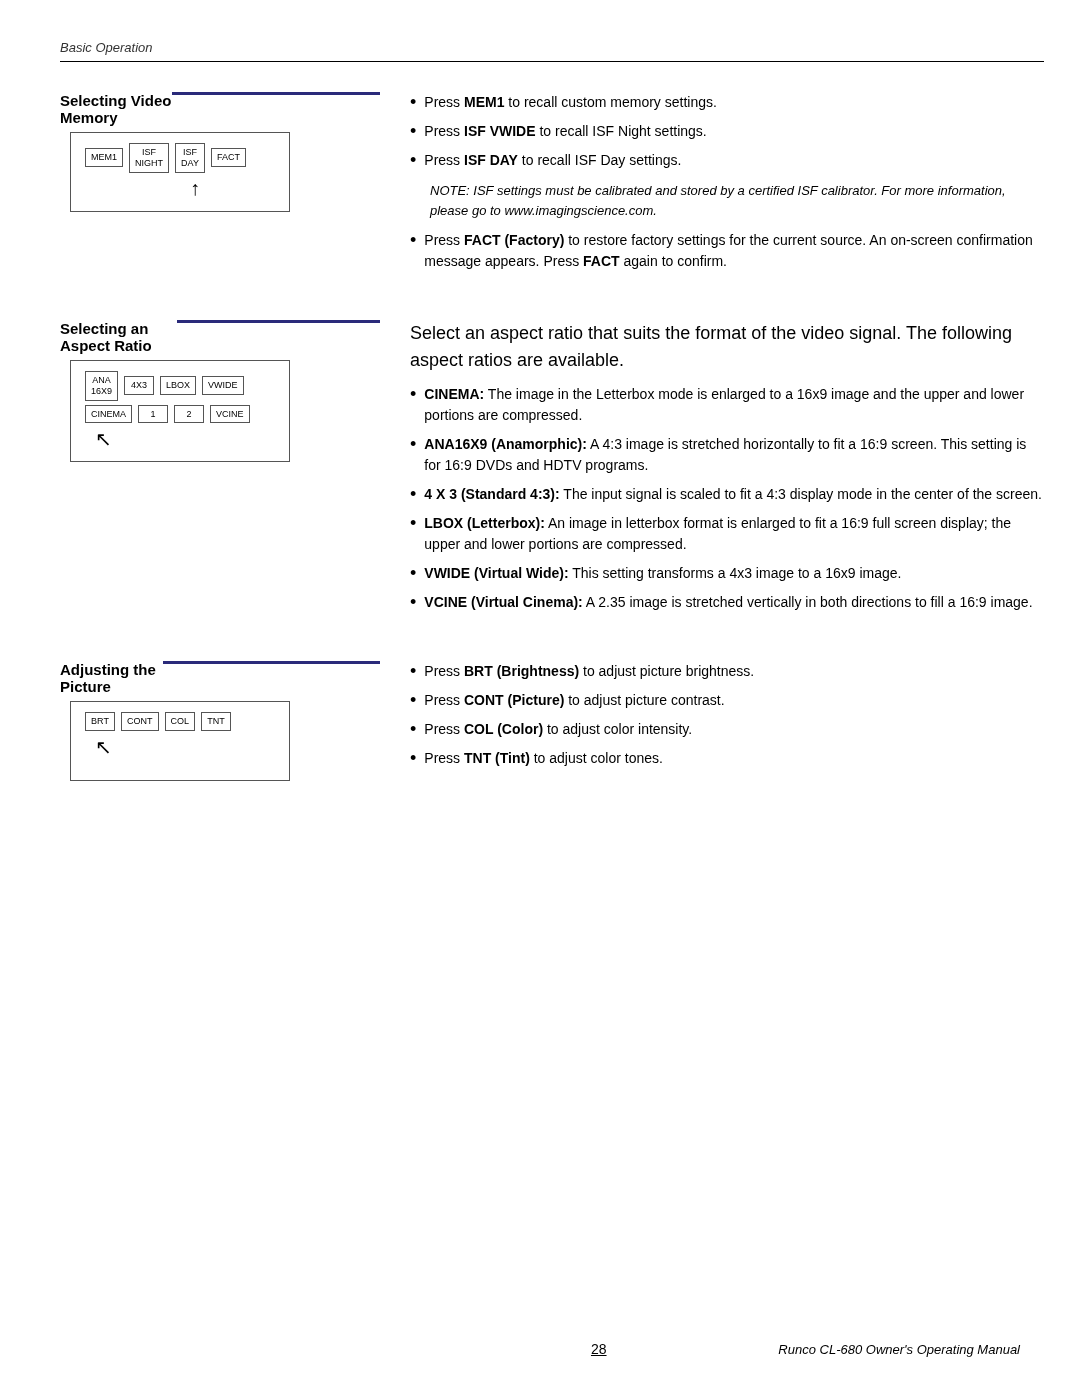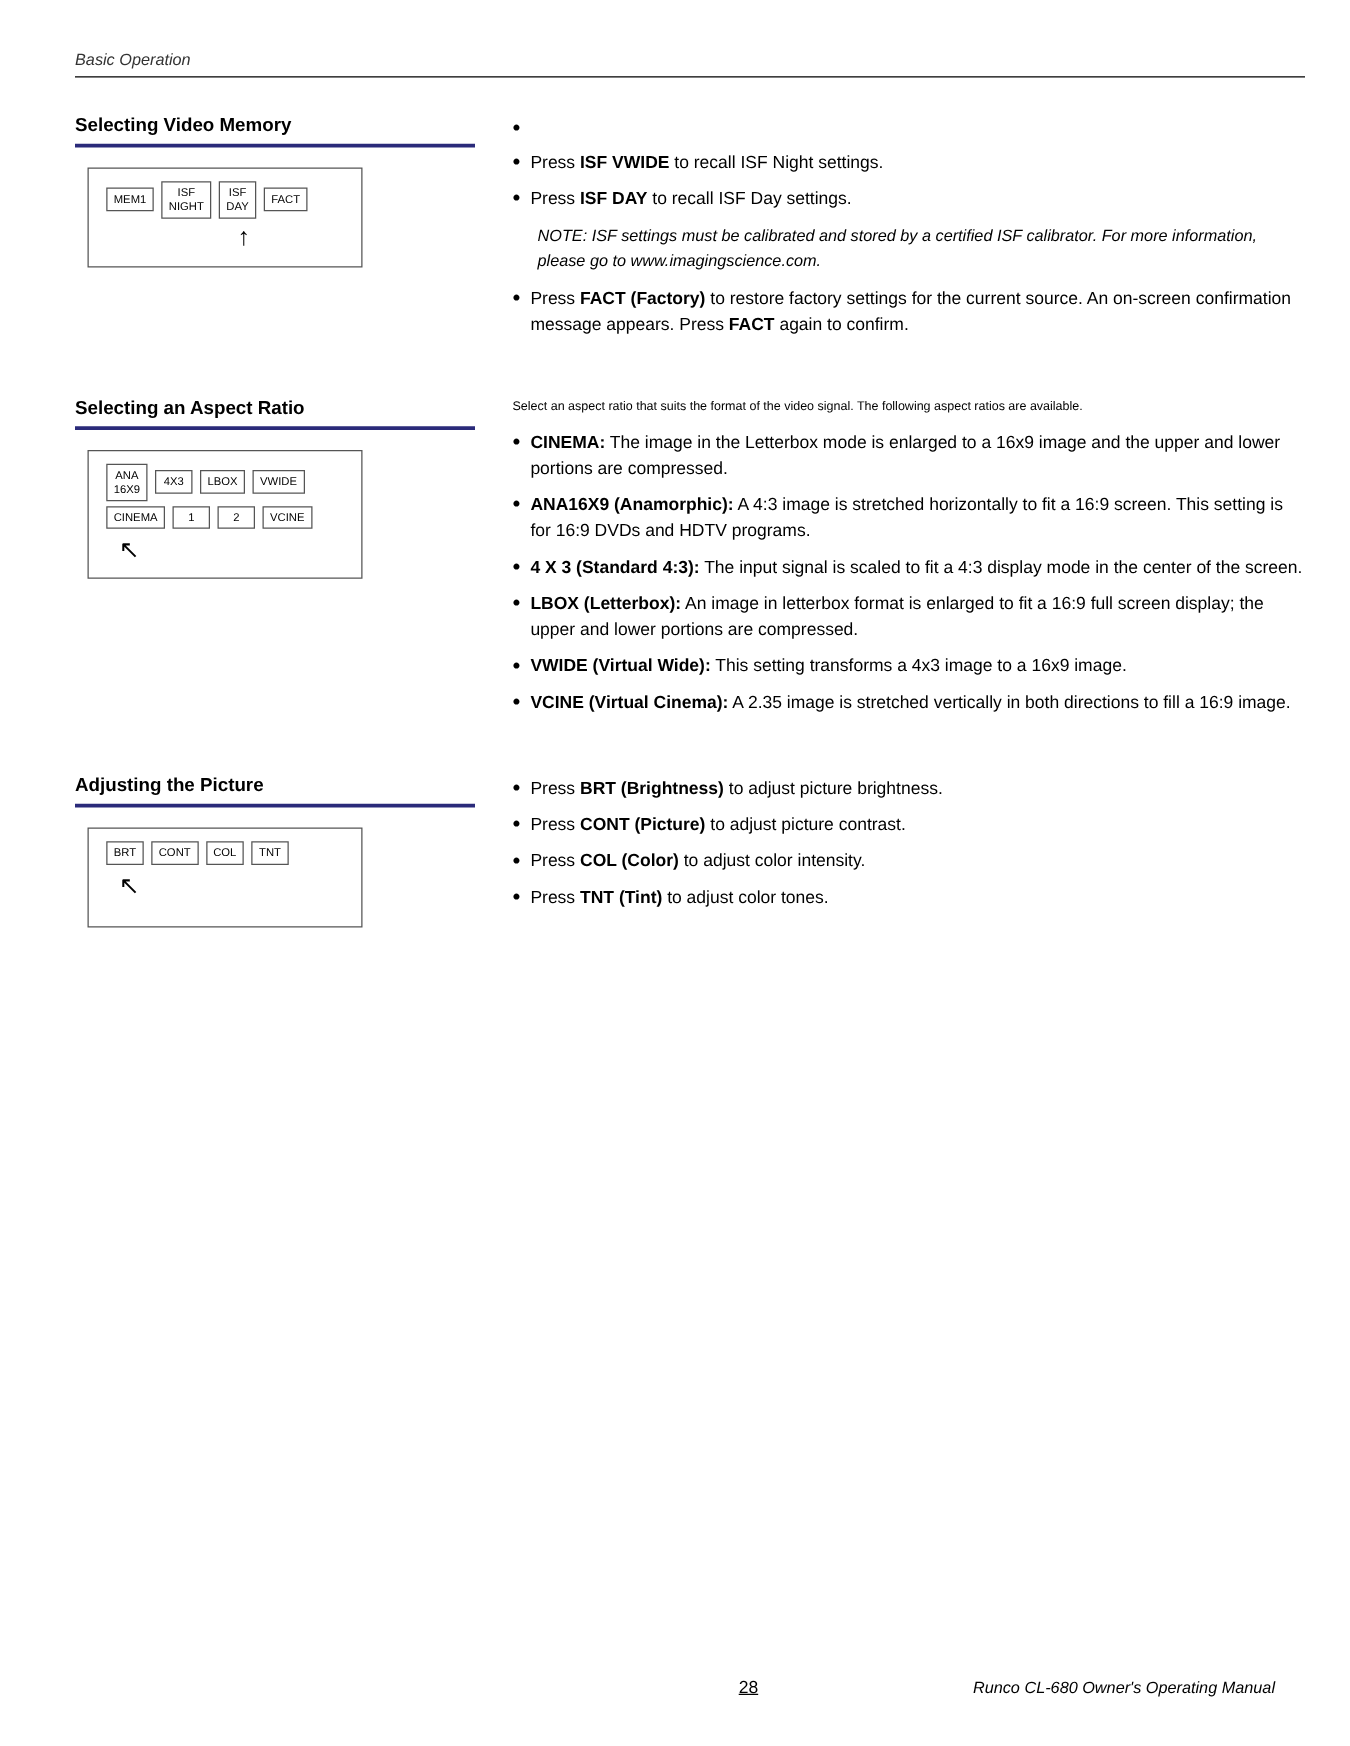--- a/index.html
+++ b/index.html
@@ -45,21 +45,21 @@
       gap: 30px;
     }
 
     .section-left {
       width: 320px;
       flex-shrink: 0;
     }
 
     .section-title-block {
       display: flex;
-      flex-direction: column;
+      flex-direction: row;
     }
 
     .section-title {
       font-weight: bold;
       font-size: 15px;
       margin-bottom: 6px;
     }
 
     .section-title-underline {
       width: 100%;
@@ -146,21 +146,21 @@
 
     .note-block {
       font-style: italic;
       font-size: 13px;
       line-height: 1.5;
       margin: 10px 0 10px 20px;
       color: #000000;
     }
 
     .intro-text {
-      font-size: 10px;
+      font-size: 18px;
       line-height: 1.5;
       margin-bottom: 10px;
     }
 
     
     .remote-two-rows {
       min-height: 100px;
     }
 
     
@@ -216,20 +216,21 @@
               <div class="remote-btn">ISF<br>DAY</div>
               <div class="remote-btn">FACT</div>
             </div>
             <div class="arrow-up">↑</div>
           </div>
         </div>
         <div class="section-right">
           <ul class="bullet-list">
             <li>
               <span class="bullet-dot">•</span>
+              <span class="bullet-text">Press <strong>MEM1</strong> to recall custom memory settings.</span>
             </li>
             <li>
               <span class="bullet-dot">•</span>
               <span class="bullet-text">Press <strong>ISF VWIDE</strong> to recall ISF Night settings.</span>
             </li>
             <li>
               <span class="bullet-dot">•</span>
               <span class="bullet-text">Press <strong>ISF DAY</strong> to recall ISF Day settings.</span>
             </li>
           </ul>

